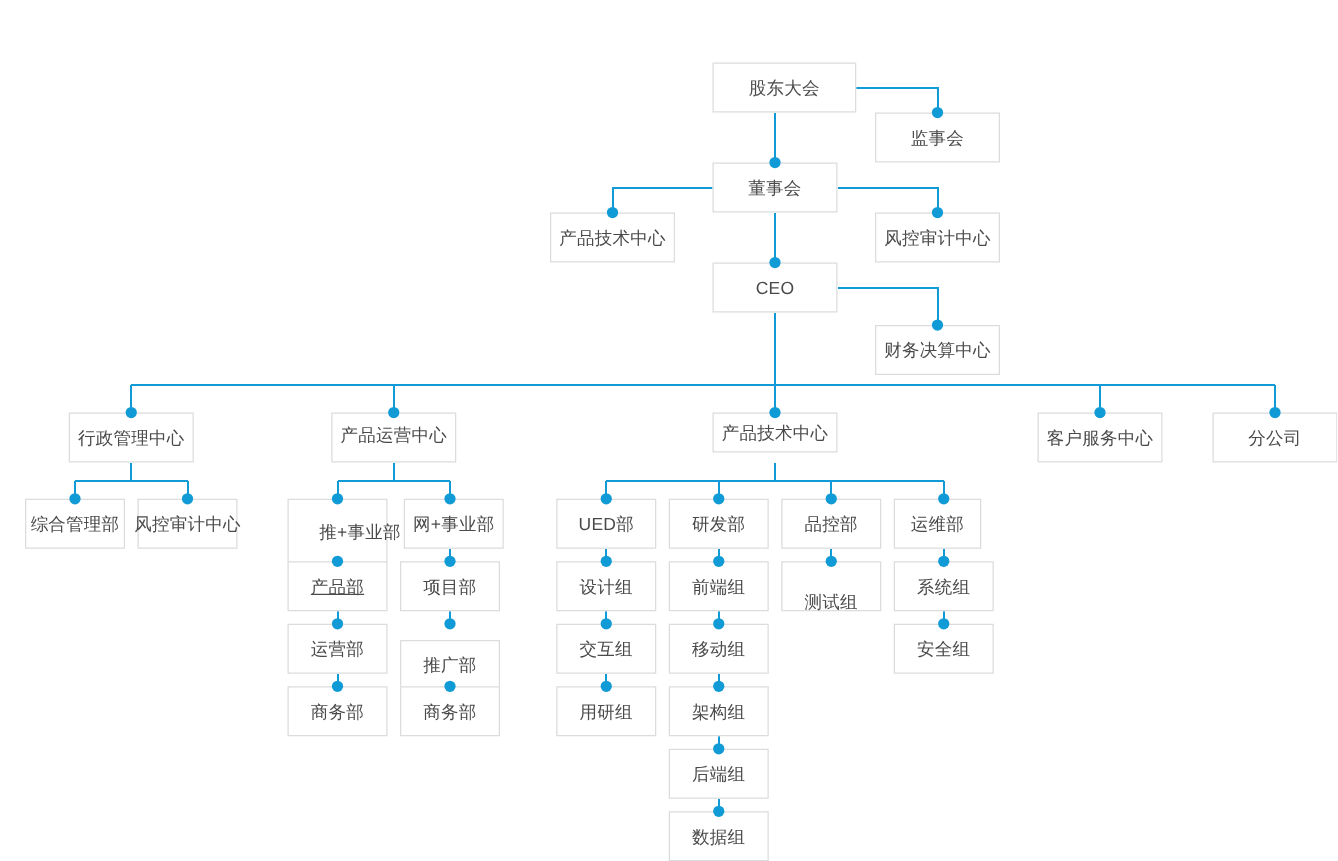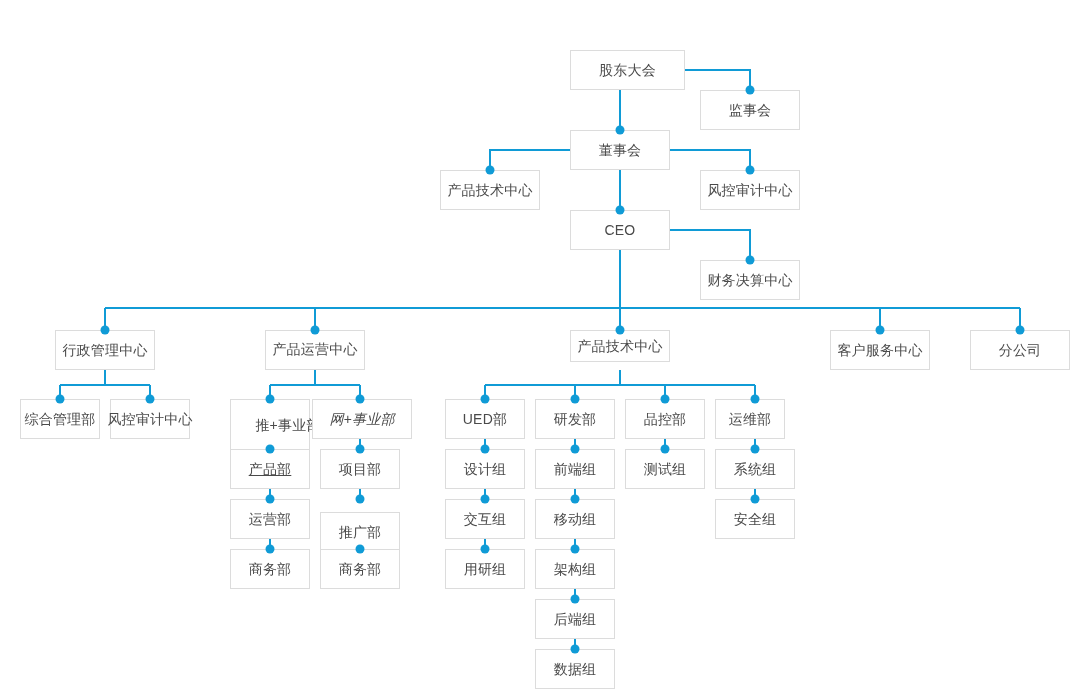--- a/index.html
+++ b/index.html
@@ -153,21 +153,21 @@
       </div>
       <div class="node" style="left: 230px; top: 449px; width: 80px; height: 40px; text-decoration: underline;">
         <span class="node-label">产品部</span>
       </div>
       <div class="node" style="left: 230px; top: 499px; width: 80px; height: 40px;">
         <span class="node-label">运营部</span>
       </div>
       <div class="node" style="left: 230px; top: 549px; width: 80px; height: 40px;">
         <span class="node-label">商务部</span>
       </div>
-      <div class="node" style="left: 312px; top: 399px; width: 100px; height: 40px; font-style: italic;">
+      <div class="node" style="left: 323px; top: 399px; width: 80px; height: 40px;">
         <span class="node-label">网+事业部</span>
       </div>
       <div class="node" style="left: 320px; top: 449px; width: 80px; height: 40px;">
         <span class="node-label">项目部</span>
       </div>
       <div class="node" style="left: 320px; top: 512px; width: 80px; height: 40px;">
         <span class="node-label">推广部</span>
       </div>
       <div class="node" style="left: 320px; top: 549px; width: 80px; height: 40px;">
         <span class="node-label">商务部</span>
@@ -198,21 +198,21 @@
       </div>
       <div class="node" style="left: 535px; top: 599px; width: 80px; height: 40px;">
         <span class="node-label">后端组</span>
       </div>
       <div class="node" style="left: 535px; top: 649px; width: 80px; height: 40px;">
         <span class="node-label">数据组</span>
       </div>
       <div class="node" style="left: 625px; top: 399px; width: 80px; height: 40px;">
         <span class="node-label">品控部</span>
       </div>
-      <div class="node" style="left: 625px; top: 449px; width: 80px; height: 40px;">
+      <div class="node" style="left: 625px; top: 449px; width: 80px; height: 40px; align-items: flex-end;">
         <span class="node-label">测试组</span>
       </div>
       <div class="node" style="left: 715px; top: 399px; width: 70px; height: 40px;">
         <span class="node-label">运维部</span>
       </div>
       <div class="node" style="left: 715px; top: 449px; width: 80px; height: 40px;">
         <span class="node-label">系统组</span>
       </div>
       <div class="node" style="left: 715px; top: 499px; width: 80px; height: 40px;">
         <span class="node-label">安全组</span>

